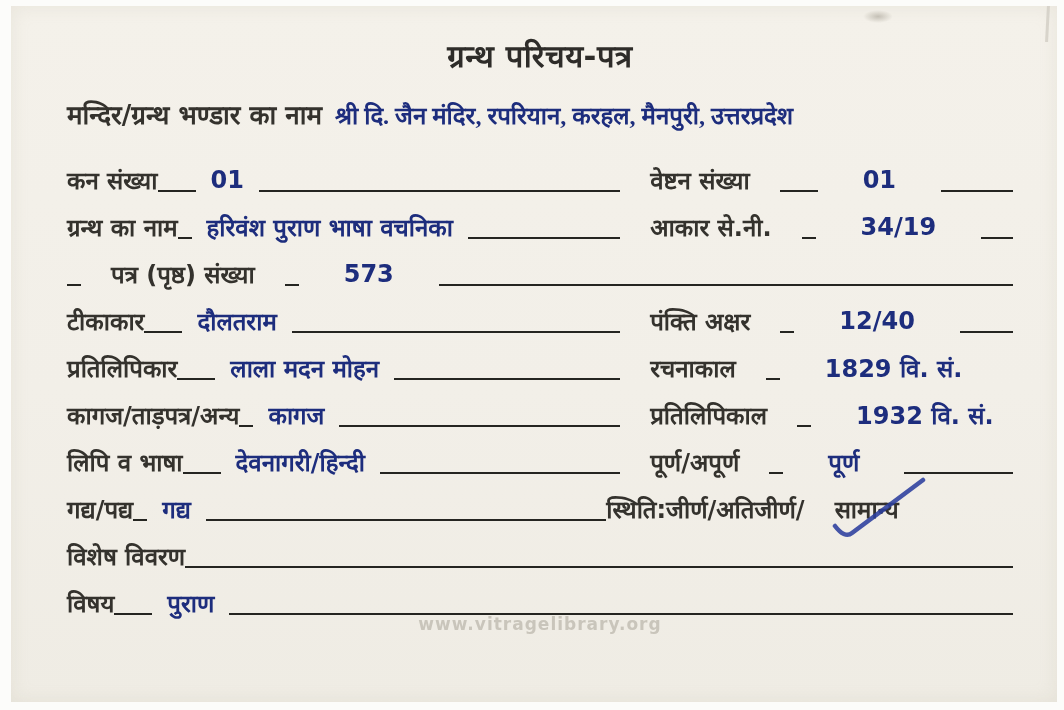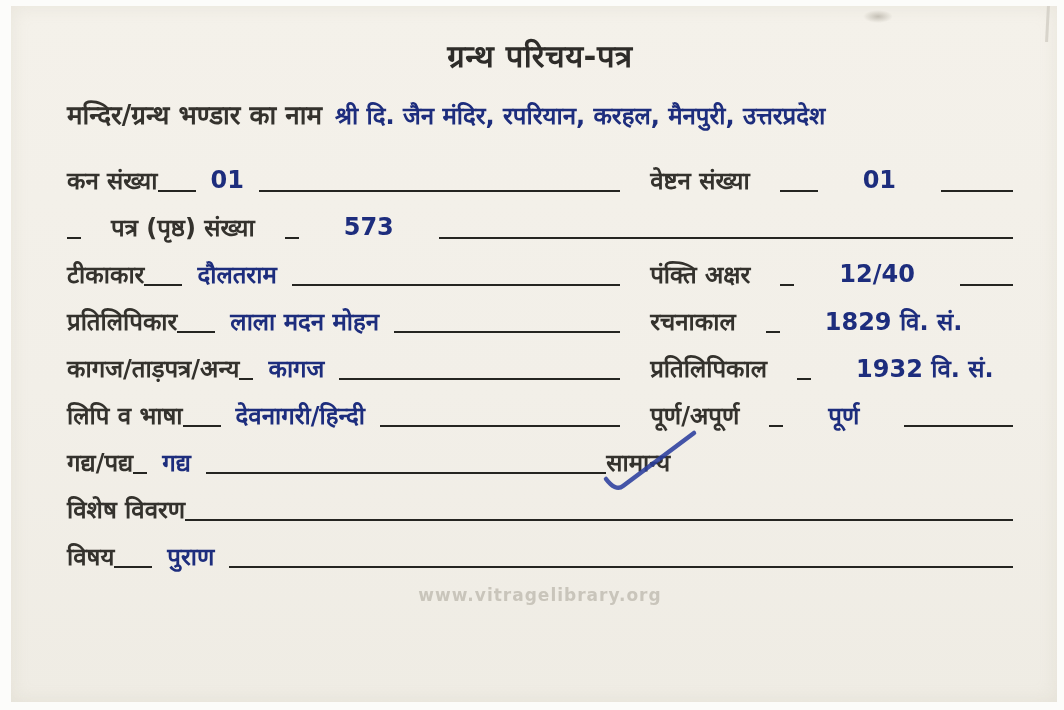--- a/index.html
+++ b/index.html
@@ -16,36 +16,36 @@
   .content { position:absolute; left:56px; right:44px; top:0; bottom:0; }
   .title {
     padding-top:28px; text-align:center;
     font-size:31px; font-weight:bold; color:#2e2c29; letter-spacing:.5px;
   }
   .header-row {
     margin-top:16px; height:44px; display:flex; align-items:center;
     white-space:nowrap; gap:13px;text-align:right;
   }
   .header-row .lbl { font-size:26px; }
-  .header-row .val { font-size:24px; padding:0; }
+  .header-row .val { font-size:24px; padding:0;font-family:Liberation Serif, serif; }
   .rows { margin-top:20px; }
   .row { display:flex; align-items:center; height:47px; font-size:24px; white-space:nowrap; }
   .half { display:flex; align-items:center; min-width:0; }
   .half.left  { flex:0 0 57%; }
   .half.right { flex:1 1 auto;gap:30px; }
   .lbl { color:#34322d; font-weight:600; }
   .val { color:#1d2d7d; font-weight:bold; padding:0 15px; }
   .rule { border-top:2.6px solid #252521; position:relative; top:11px; flex:0 0 auto; }
   .r-xs { width:14px; }
   .r-sm { width:38px; }
   .r-grow { flex:1 1 auto; min-width:8px; }
   .marked-wrap { position:relative; display:inline-block;font-family:Liberation Mono, monospace; }
   .check { position:absolute; left:-10px; top:-18px; width:110px; height:74px; pointer-events:none; }
   .watermark {
-    position:absolute; left:0; right:0; top:579px; text-align:center;
+    position:absolute; left:0; right:0; top:608px; text-align:center;
     font-size:17px; letter-spacing:1px; color:#c9c5bb; font-weight:600;
   }
   .scan-mark {
     position:absolute; top:4px; left:852px; width:30px; height:13px;
     background:radial-gradient(ellipse at center,#b9b4a9 0%,rgba(185,180,169,0) 70%);
     opacity:.8;
   }
   .edge-crease {
     position:absolute; right:8px; top:0; width:3px; height:36px;
     background:#cfcbc2; opacity:.75; transform:rotate(3deg);
@@ -78,20 +78,35 @@
         </div>
         <div class="half right">
           <span class="rule r-xs"></span>
           <span class="lbl">वेष्टन संख्या</span>
           <span class="rule r-sm"></span>
           <span class="val">01</span>
           <span class="rule r-grow"></span>
         </div>
       </div>
 
+      <div class="row">
+        <div class="half left">
+          <span class="lbl">ग्रन्थ का नाम</span>
+          <span class="rule r-xs"></span>
+          <span class="val">हरिवंश पुराण भाषा वचनिका</span>
+          <span class="rule r-grow"></span>
+        </div>
+        <div class="half right">
+          <span class="rule r-xs"></span>
+          <span class="lbl">आकार से.नी.</span>
+          <span class="rule r-xs"></span>
+          <span class="val">34/19</span>
+          <span class="rule r-grow"></span>
+        </div>
+      </div>
 
       <div class="row">
         <div class="half right">
           <span class="rule r-xs"></span>
           <span class="lbl">पत्र (पृष्ठ) संख्या</span>
           <span class="rule r-xs"></span>
           <span class="val">573</span>
           <span class="rule r-grow"></span>
         </div>
       </div>
@@ -159,20 +174,21 @@
       </div>
 
       <div class="row">
         <div class="half left">
           <span class="lbl">गद्य/पद्य</span>
           <span class="rule r-xs"></span>
           <span class="val">गद्य</span>
           <span class="rule r-grow"></span>
         </div>
         <div class="half right">
+          <span class="lbl">स्थिति:जीर्ण/अतिजीर्ण/</span>
             <span class="marked-wrap"><span class="lbl">सामान्य</span><svg class="check" viewBox="0 0 110 74">
                 <path d="M10 52 C 16 60, 22 63, 27 59 L 98 6" fill="none" stroke="#2b3f9e" stroke-width="4.5" stroke-linecap="round" opacity="0.88"></path>
               </svg></span>
         </div>
       </div>
 
       <div class="row">
         <span class="lbl">विशेष विवरण</span>
         <span class="rule r-grow"></span>
       </div>

